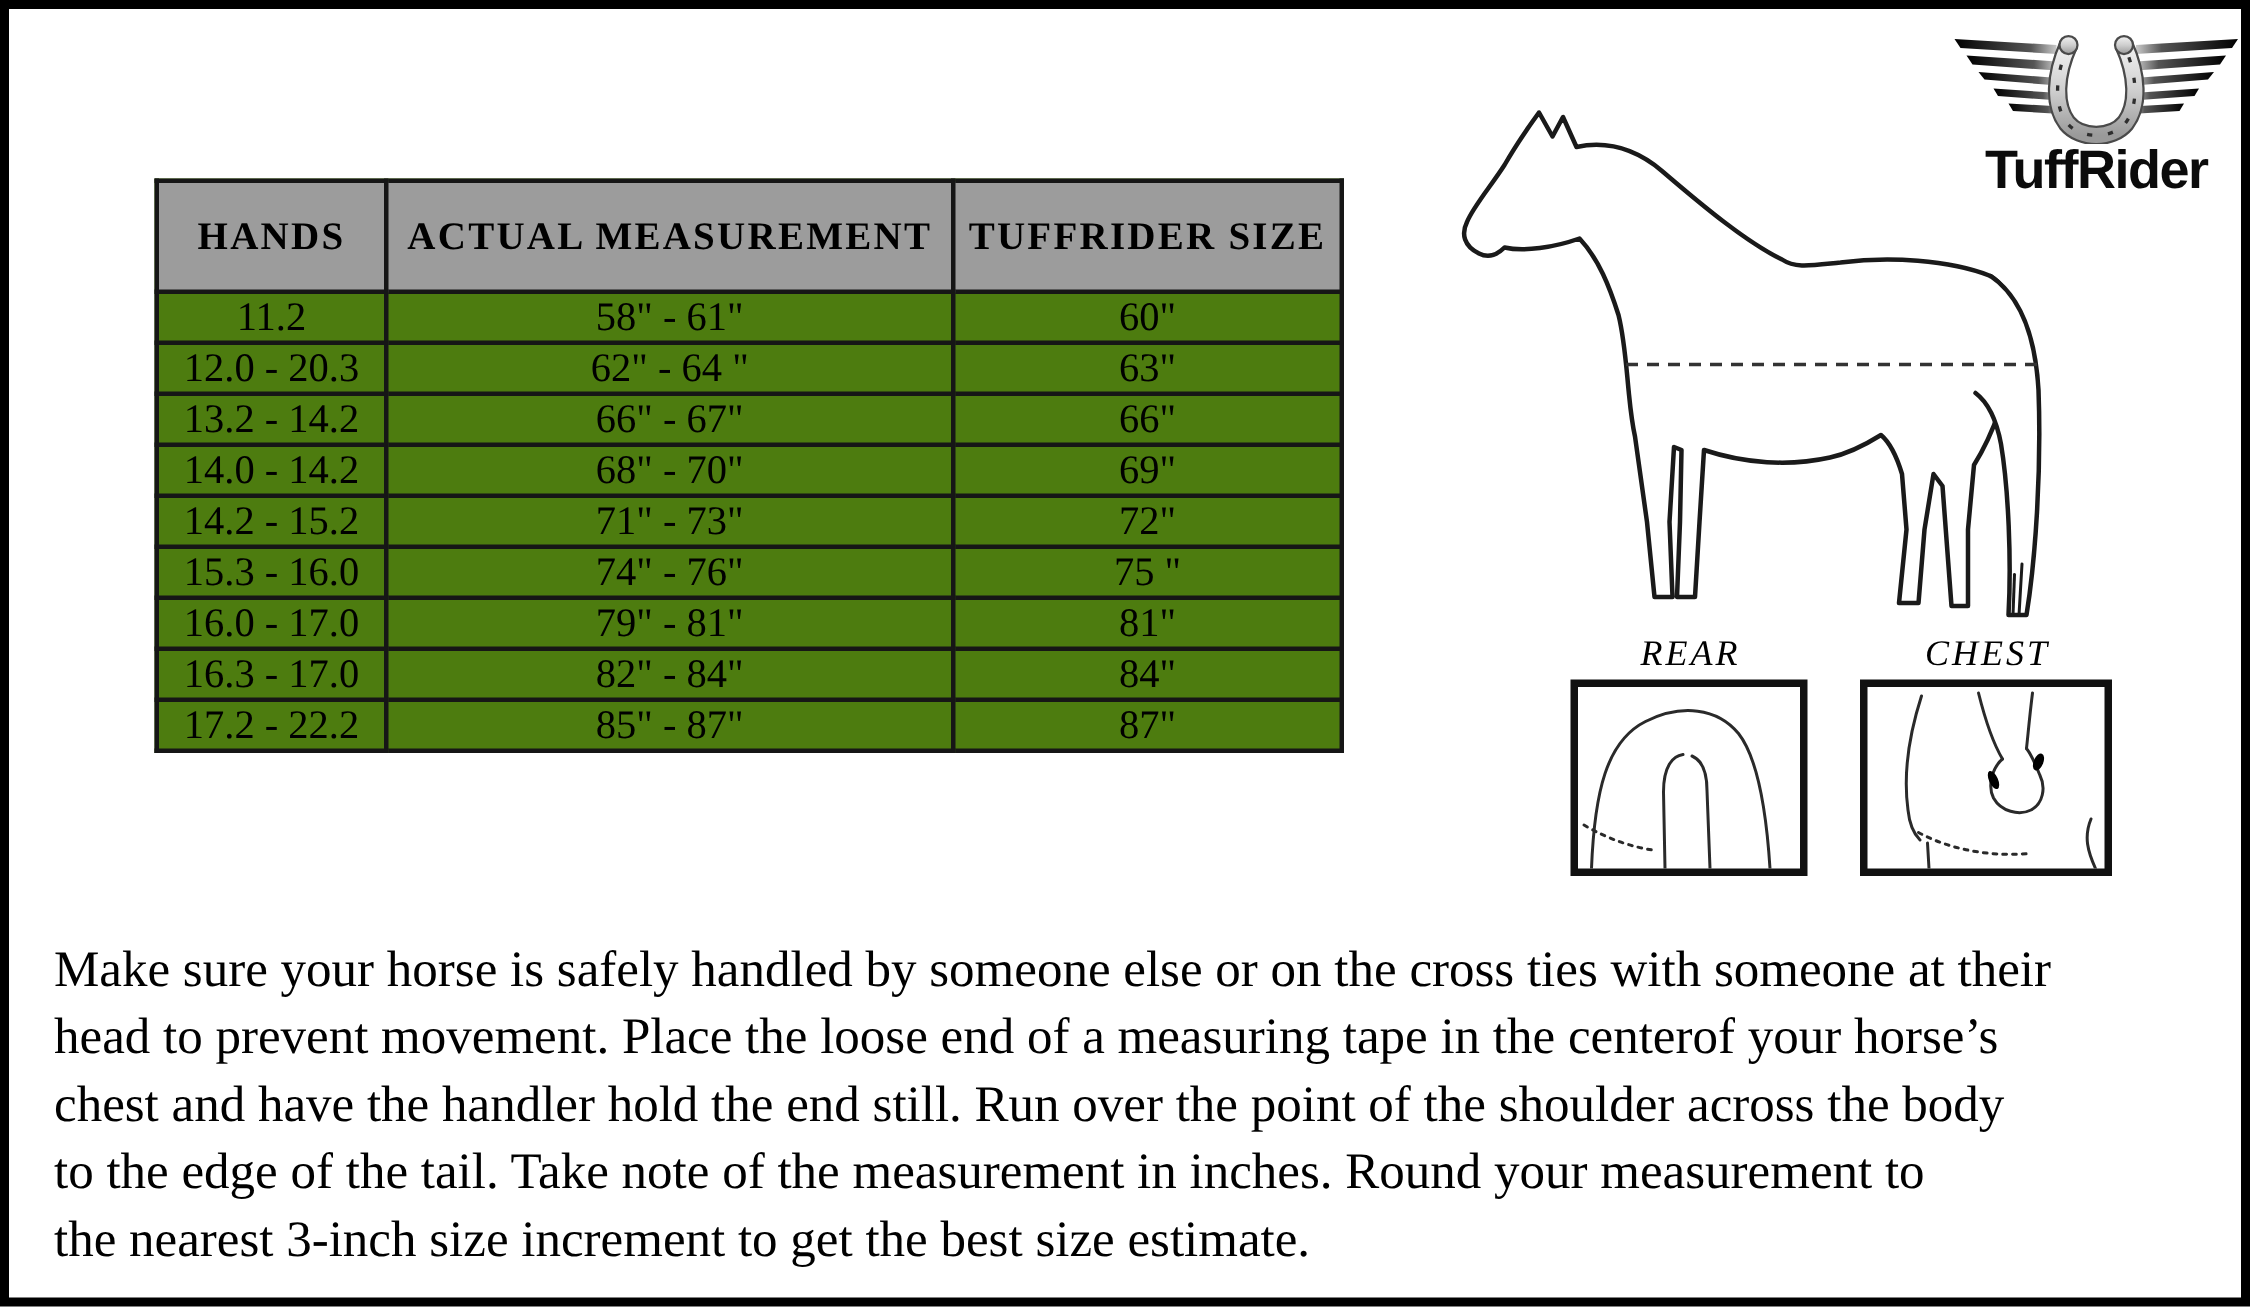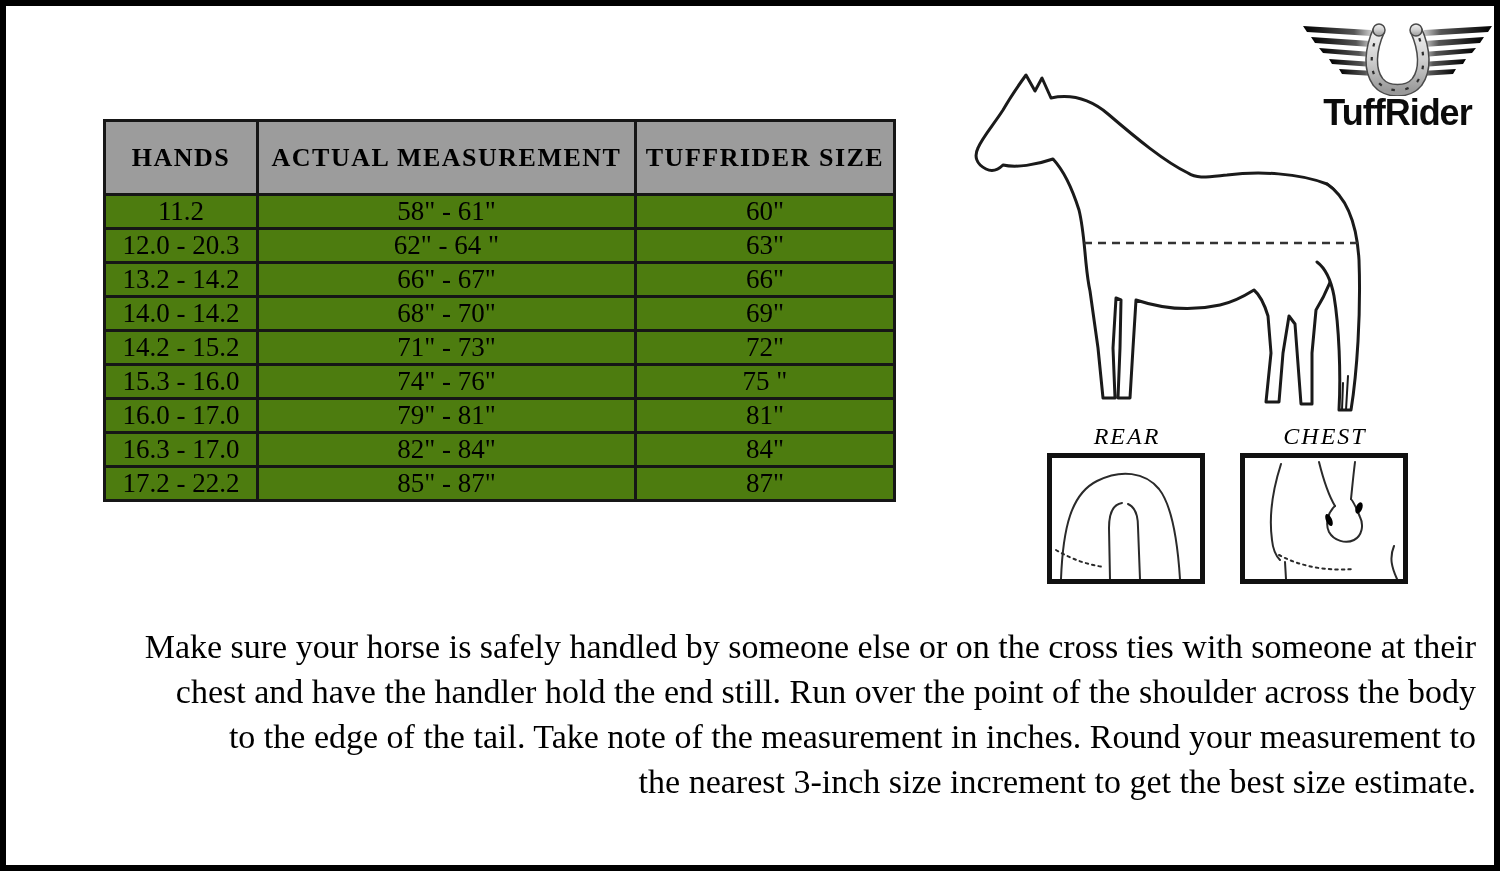--- a/index.html
+++ b/index.html
@@ -28,21 +28,21 @@
   .inset-rear  .inset-box { width:158px; height:131px; }
   .inset-chest .inset-box { width:168px; height:131px; }
   .inset-box svg { display:block; width:100%; height:100%; }
 
   
   .logo { position:absolute; left:1293px; top:16px; width:197px; text-align:center; }
   .logo svg { display:block; width:197px; height:74px; }
   .logo-text { font-family:Liberation Sans, sans-serif; font-weight:bold; font-size:36px; letter-spacing:-1px; color:#0b0b0b; line-height:34px; }
 
   
-  .instructions { position:absolute; left:30px; top:618px; width:1440px; text-align:right; font-size:34px; line-height:45px; }
+  .instructions { position:absolute; left:30px; top:618px; width:1440px; text-align:left; font-size:34px; line-height:45px; }
 </style>
 </head>
 <body>
 
 <div class="frame">
 
   <table class="size-table">
     <colgroup>
         <col class="col-hands">
         <col class="col-meas">
@@ -223,18 +223,19 @@
       <path d="M 80,8 C 71,28 70,48 79,60 C 88,71 109,71 118,60 C 127,48 126,28 117,8" fill="none" stroke="url(#shoe)" stroke-width="10"></path>
       <path d="M 80,8 C 71,28 70,48 79,60 C 88,71 109,71 118,60 C 127,48 126,28 117,8" fill="none" stroke="#2e2e2e" stroke-width="2.2" stroke-dasharray="3.5 10.5"></path>
       <circle cx="80" cy="8" r="6" fill="url(#shoe)" stroke="#4a4a4a" stroke-width="1.5"></circle>
       <circle cx="117" cy="8" r="6" fill="url(#shoe)" stroke="#4a4a4a" stroke-width="1.5"></circle>
     </svg>
     <div class="logo-text">TuffRider</div>
   </div>
 
   <div class="instructions">
     <div>Make sure your horse is safely handled by someone else or on the cross ties with someone at their</div>
+    <div>head to prevent movement. Place the loose end of a measuring tape in the centerof your horse’s</div>
     <div>chest and have the handler hold the end still. Run over the point of the shoulder across the body</div>
     <div>to the edge of the tail. Take note of the measurement in inches. Round your measurement to</div>
     <div>the nearest 3-inch size increment to get the best size estimate.</div>
   </div>
 
 </div>
 
 </body></html>

